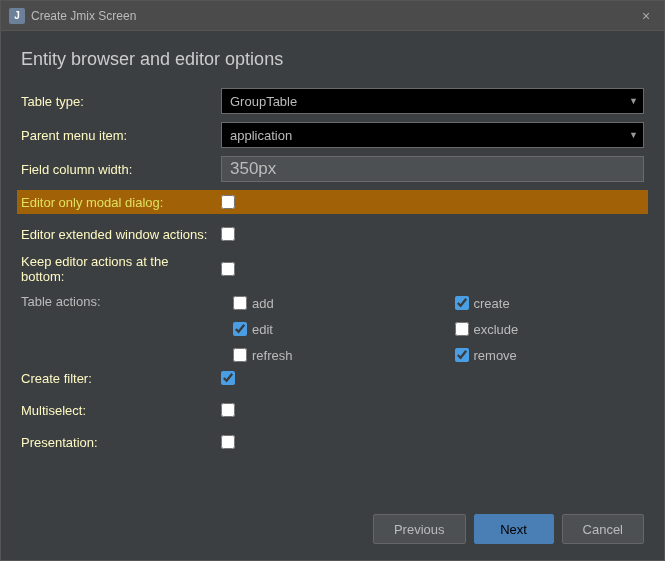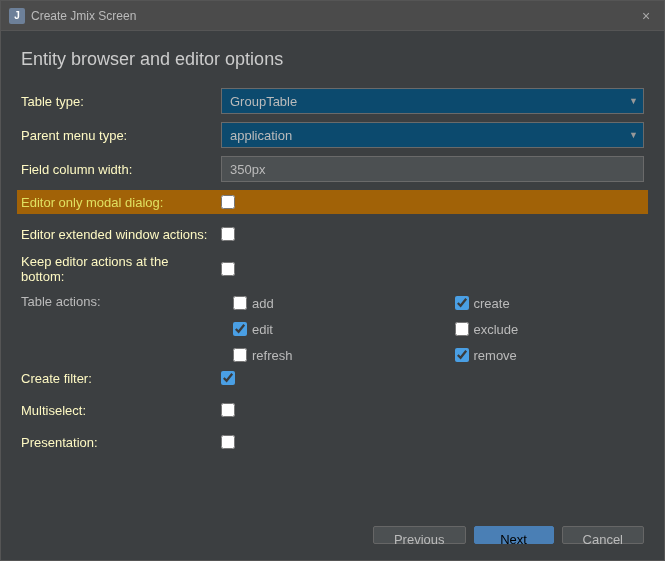--- a/index.html
+++ b/index.html
@@ -91,21 +91,21 @@
     }
     .form-label.highlighted-label {
       color: #e0e060;
     }
     .form-control-area {
       flex: 1;
       display: flex;
       align-items: center;
     }
     .dropdown-select {
-      background: #0c4a6e;
+      background: #000000;
       border: 1px solid #6a6a6a;
       color: #bbbbbb;
       font-size: 13px;
       padding: 3px 24px 3px 8px;
       width: 100%;
       appearance: none;
       -webkit-appearance: none;
       cursor: pointer;
       position: relative;
       height: 26px;
@@ -121,21 +121,21 @@
       top: 50%;
       transform: translateY(-50%);
       font-size: 9px;
       color: #999;
       pointer-events: none;
     }
     .text-input {
       background: #4c5052;
       border: 1px solid #6a6a6a;
       color: #bbbbbb;
-      font-size: 13px;
+      font-size: 17px;
       padding: 3px 8px;
       width: 100%;
       height: 26px;
       outline: none;
     }
     .checkbox-wrapper {
       display: flex;
       align-items: center;
     }
     .checkbox-input {
@@ -184,21 +184,21 @@
     }
     .btn {
       padding: 5px 20px;
       font-size: 13px;
       cursor: pointer;
       border: 1px solid #666;
       border-radius: 2px;
       color: #bbbbbb;
       background: #4c5052;
       min-width: 80px;
-      height: 18px;
+      height: 30px;
     }
     .btn.primary {
       background: #4a7fb5;
       border-color: #4a7fb5;
       color: #000000;
     }
   </style>
 </head>
 <body>
 
@@ -222,21 +222,21 @@
           <select class="dropdown-select">
             <option>GroupTable</option>
             <option>Table</option>
             <option>TreeTable</option>
           </select>
         </div>
       </div>
     </div>
 
     <div class="form-row">
-      <div class="form-label">Parent menu type:</div>
+      <div class="form-label">Parent menu item:</div>
       <div class="form-control-area">
         <div class="dropdown-wrapper">
           <select class="dropdown-select">
             <option>application</option>
           </select>
         </div>
       </div>
     </div>
 
     <div class="form-row">

